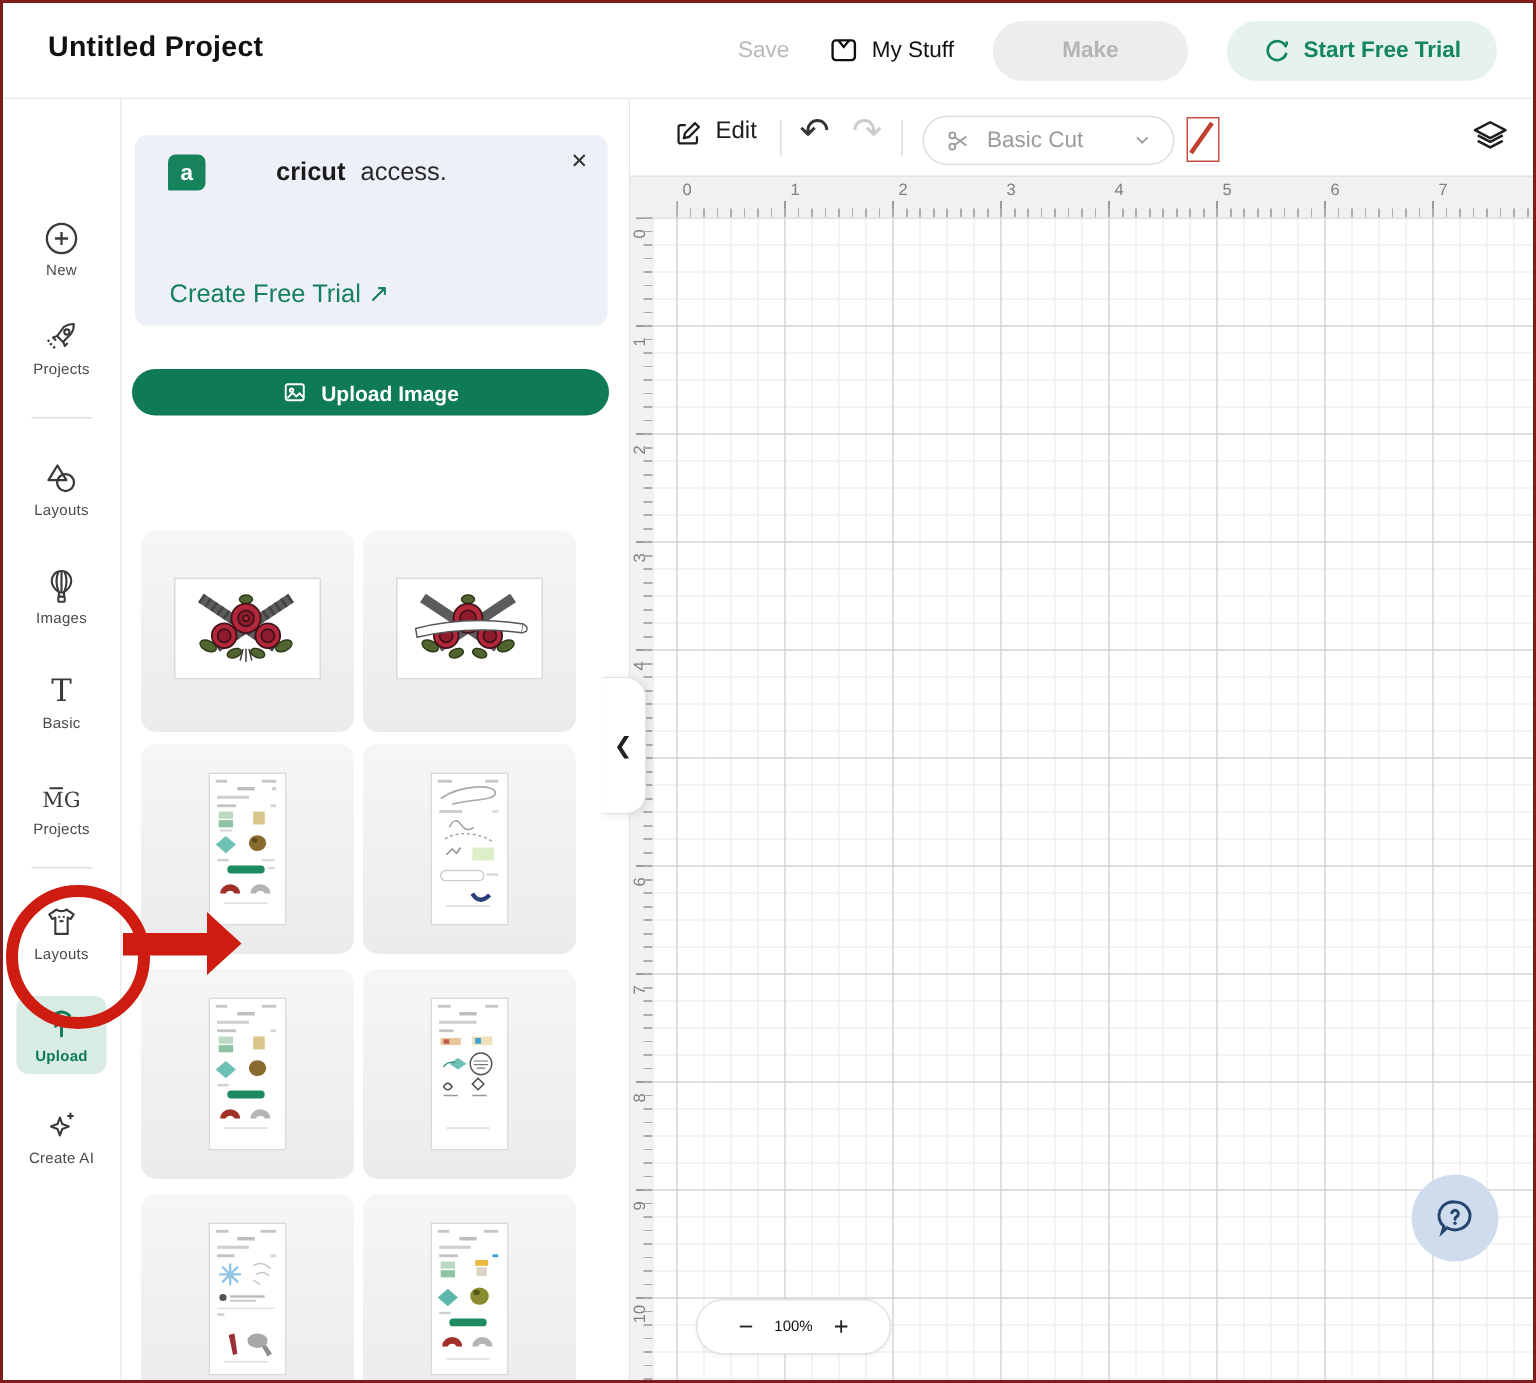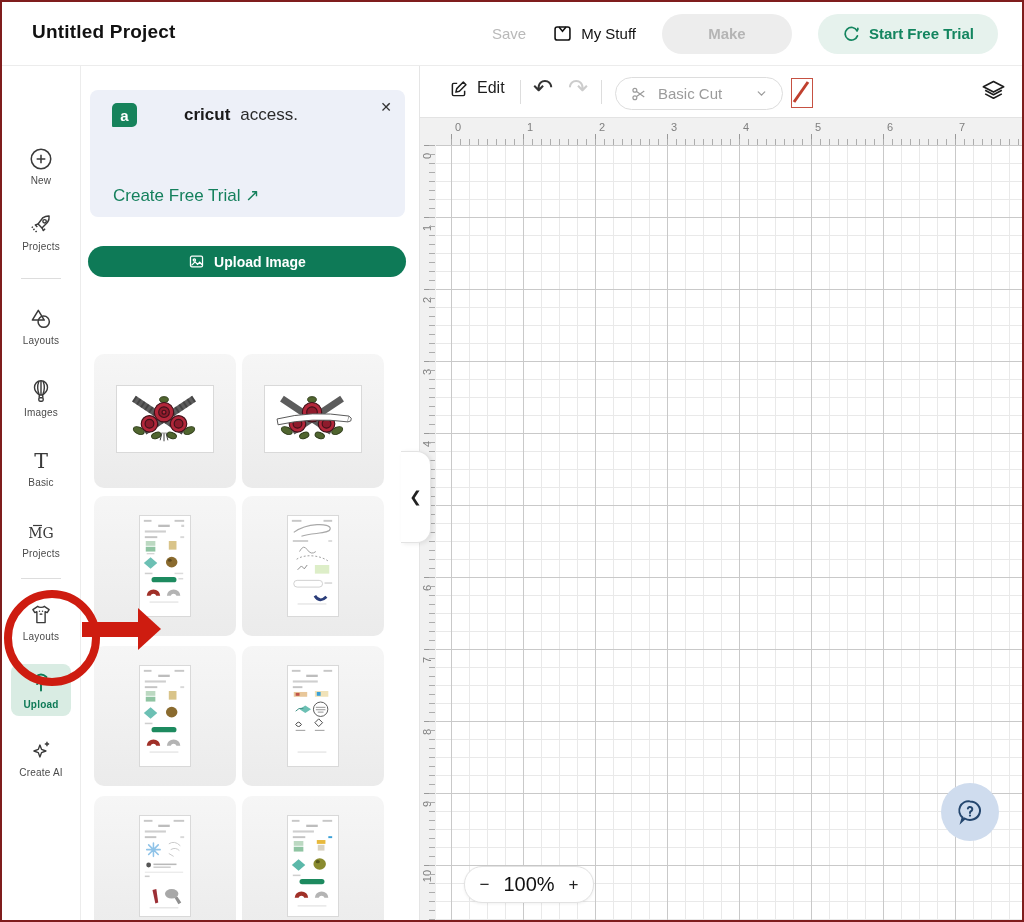--- a/index.html
+++ b/index.html
@@ -84,21 +84,21 @@
       background-size:72px 72px,72px 72px,18px 18px,18px 18px;
       background-position:0 0,15px 0,0 0,15px 0;}
 
   .collapse-tab{position:absolute;left:399px;top:449px;width:29px;height:90px;background:#fff;border:1px solid #e3e3e3;
       border-left:none;border-radius:0 14px 14px 0;box-shadow:2px 1px 4px rgba(0,0,0,.08);z-index:7;cursor:pointer;
       display:flex;align-items:center;justify-content:center;font-size:15px;color:#222;}
   .zoombar{position:absolute;left:462px;top:864px;width:128px;height:35px;background:#fff;border:1px solid #e2e2e2;
       border-radius:18px;display:flex;align-items:center;justify-content:center;gap:14px;z-index:7;
       box-shadow:0 1px 3px rgba(0,0,0,.06);}
   .zoombar .zbtn{font-size:17px;color:#222;cursor:pointer;line-height:1;}
-  .zoombar .zval{font-size:20px;color:#111;}
+  .zoombar .zval{font-size:10px;color:#111;}
   .help-btn{position:absolute;left:939px;top:781px;width:58px;height:58px;border-radius:50%;background:#cfdcee;z-index:7;
       display:flex;align-items:center;justify-content:center;cursor:pointer;}
 
   
   .anno-ring{position:absolute;left:2px;top:588px;width:80px;height:80px;border:8px solid #ce1c10;border-radius:50%;
       z-index:9;pointer-events:none;}
   .anno-arrow-bar{position:absolute;left:80px;top:620px;width:56px;height:15px;background:#ce1c10;z-index:9;pointer-events:none;}
   .anno-arrow-head{position:absolute;left:136px;top:606px;width:0;height:0;border-top:21px solid transparent;
       border-bottom:21px solid transparent;border-left:23px solid #ce1c10;z-index:9;pointer-events:none;}
 </style>

